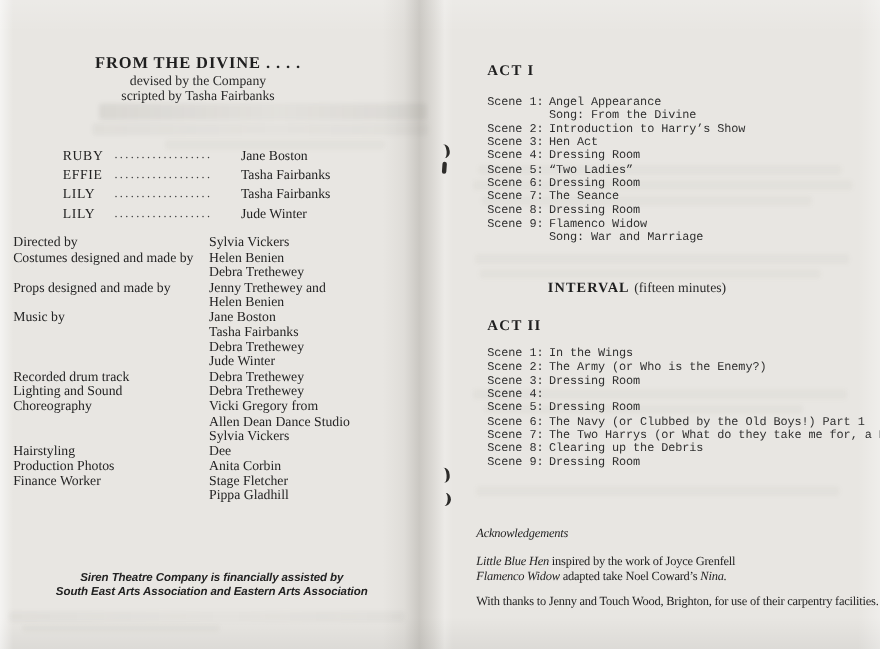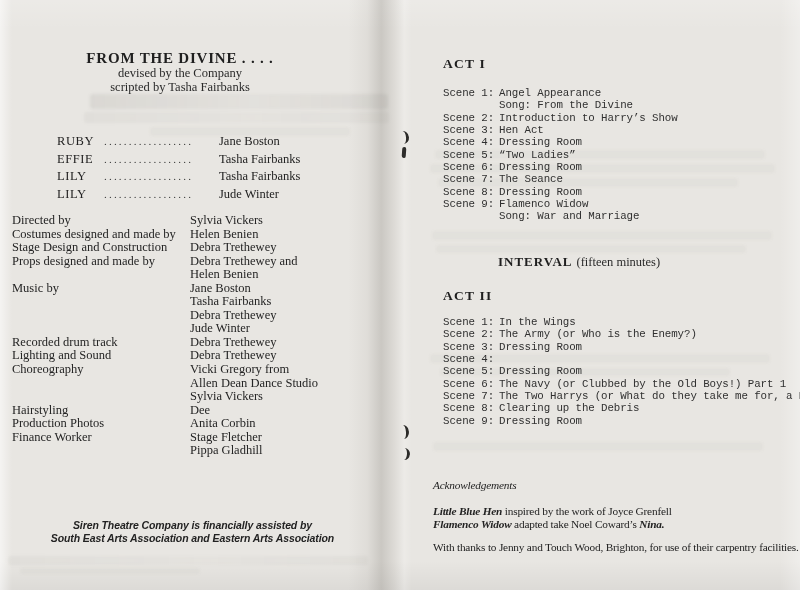--- a/index.html
+++ b/index.html
@@ -70,21 +70,21 @@
   .scene-text{position:absolute;left:99px;top:0;white-space:nowrap;}
   .interval-line{position:absolute;left:98px;top:252px;white-space:nowrap;}
   .interval-word{font-weight:700;font-size:13px;letter-spacing:1px;color:#1f1f1f;}
   .interval-note{font-size:12.5px;color:#2a2a2a;margin-left:4px;}
 
   .acks{position:absolute;left:33px;top:479px;width:365px;font-size:11.3px;letter-spacing:-.2px;color:#232323;}
   .acks-heading{position:absolute;left:0;top:0;font-style:italic;}
   .ack-line1{position:absolute;left:0;top:26px;white-space:nowrap;}
   .ack-line2{position:absolute;left:0;top:39px;white-space:nowrap;}
   .ack-line3{position:absolute;left:0;top:62px;white-space:nowrap;}
-  .acks i{font-style:italic;font-weight:bold;}
+  .acks i{font-style:italic;}
 </style>
 </head>
 <body>
 
 <div class="scan">
 
   <div class="page page-left">
 
     <div class="ghost" style="left:90px;top:94px;width:298px;height:15px;"></div>
     <div class="ghost soft" style="left:84px;top:112px;width:305px;height:11px;"></div>
@@ -124,26 +124,25 @@
     <div class="credits-list">
         <div class="credit-row">
           <span class="credit-label">Directed by</span>
           <span class="credit-name">Sylvia Vickers</span>
         </div>
         <div class="credit-row">
           <span class="credit-label">Costumes designed and made by</span>
           <span class="credit-name">Helen Benien</span>
         </div>
         <div class="credit-row">
-          <span class="credit-label">Stage Design and Construction</span>
           <span class="credit-name">Debra Trethewey</span>
         </div>
         <div class="credit-row">
           <span class="credit-label">Props designed and made by</span>
-          <span class="credit-name">Debra Trethewey and</span>
+          <span class="credit-name">Jenny Trethewey and</span>
         </div>
         <div class="credit-row">
           <span class="credit-name">Helen Benien</span>
         </div>
         <div class="credit-row">
           <span class="credit-label">Music by</span>
           <span class="credit-name">Jane Boston</span>
         </div>
         <div class="credit-row">
           <span class="credit-name">Tasha Fairbanks</span>

